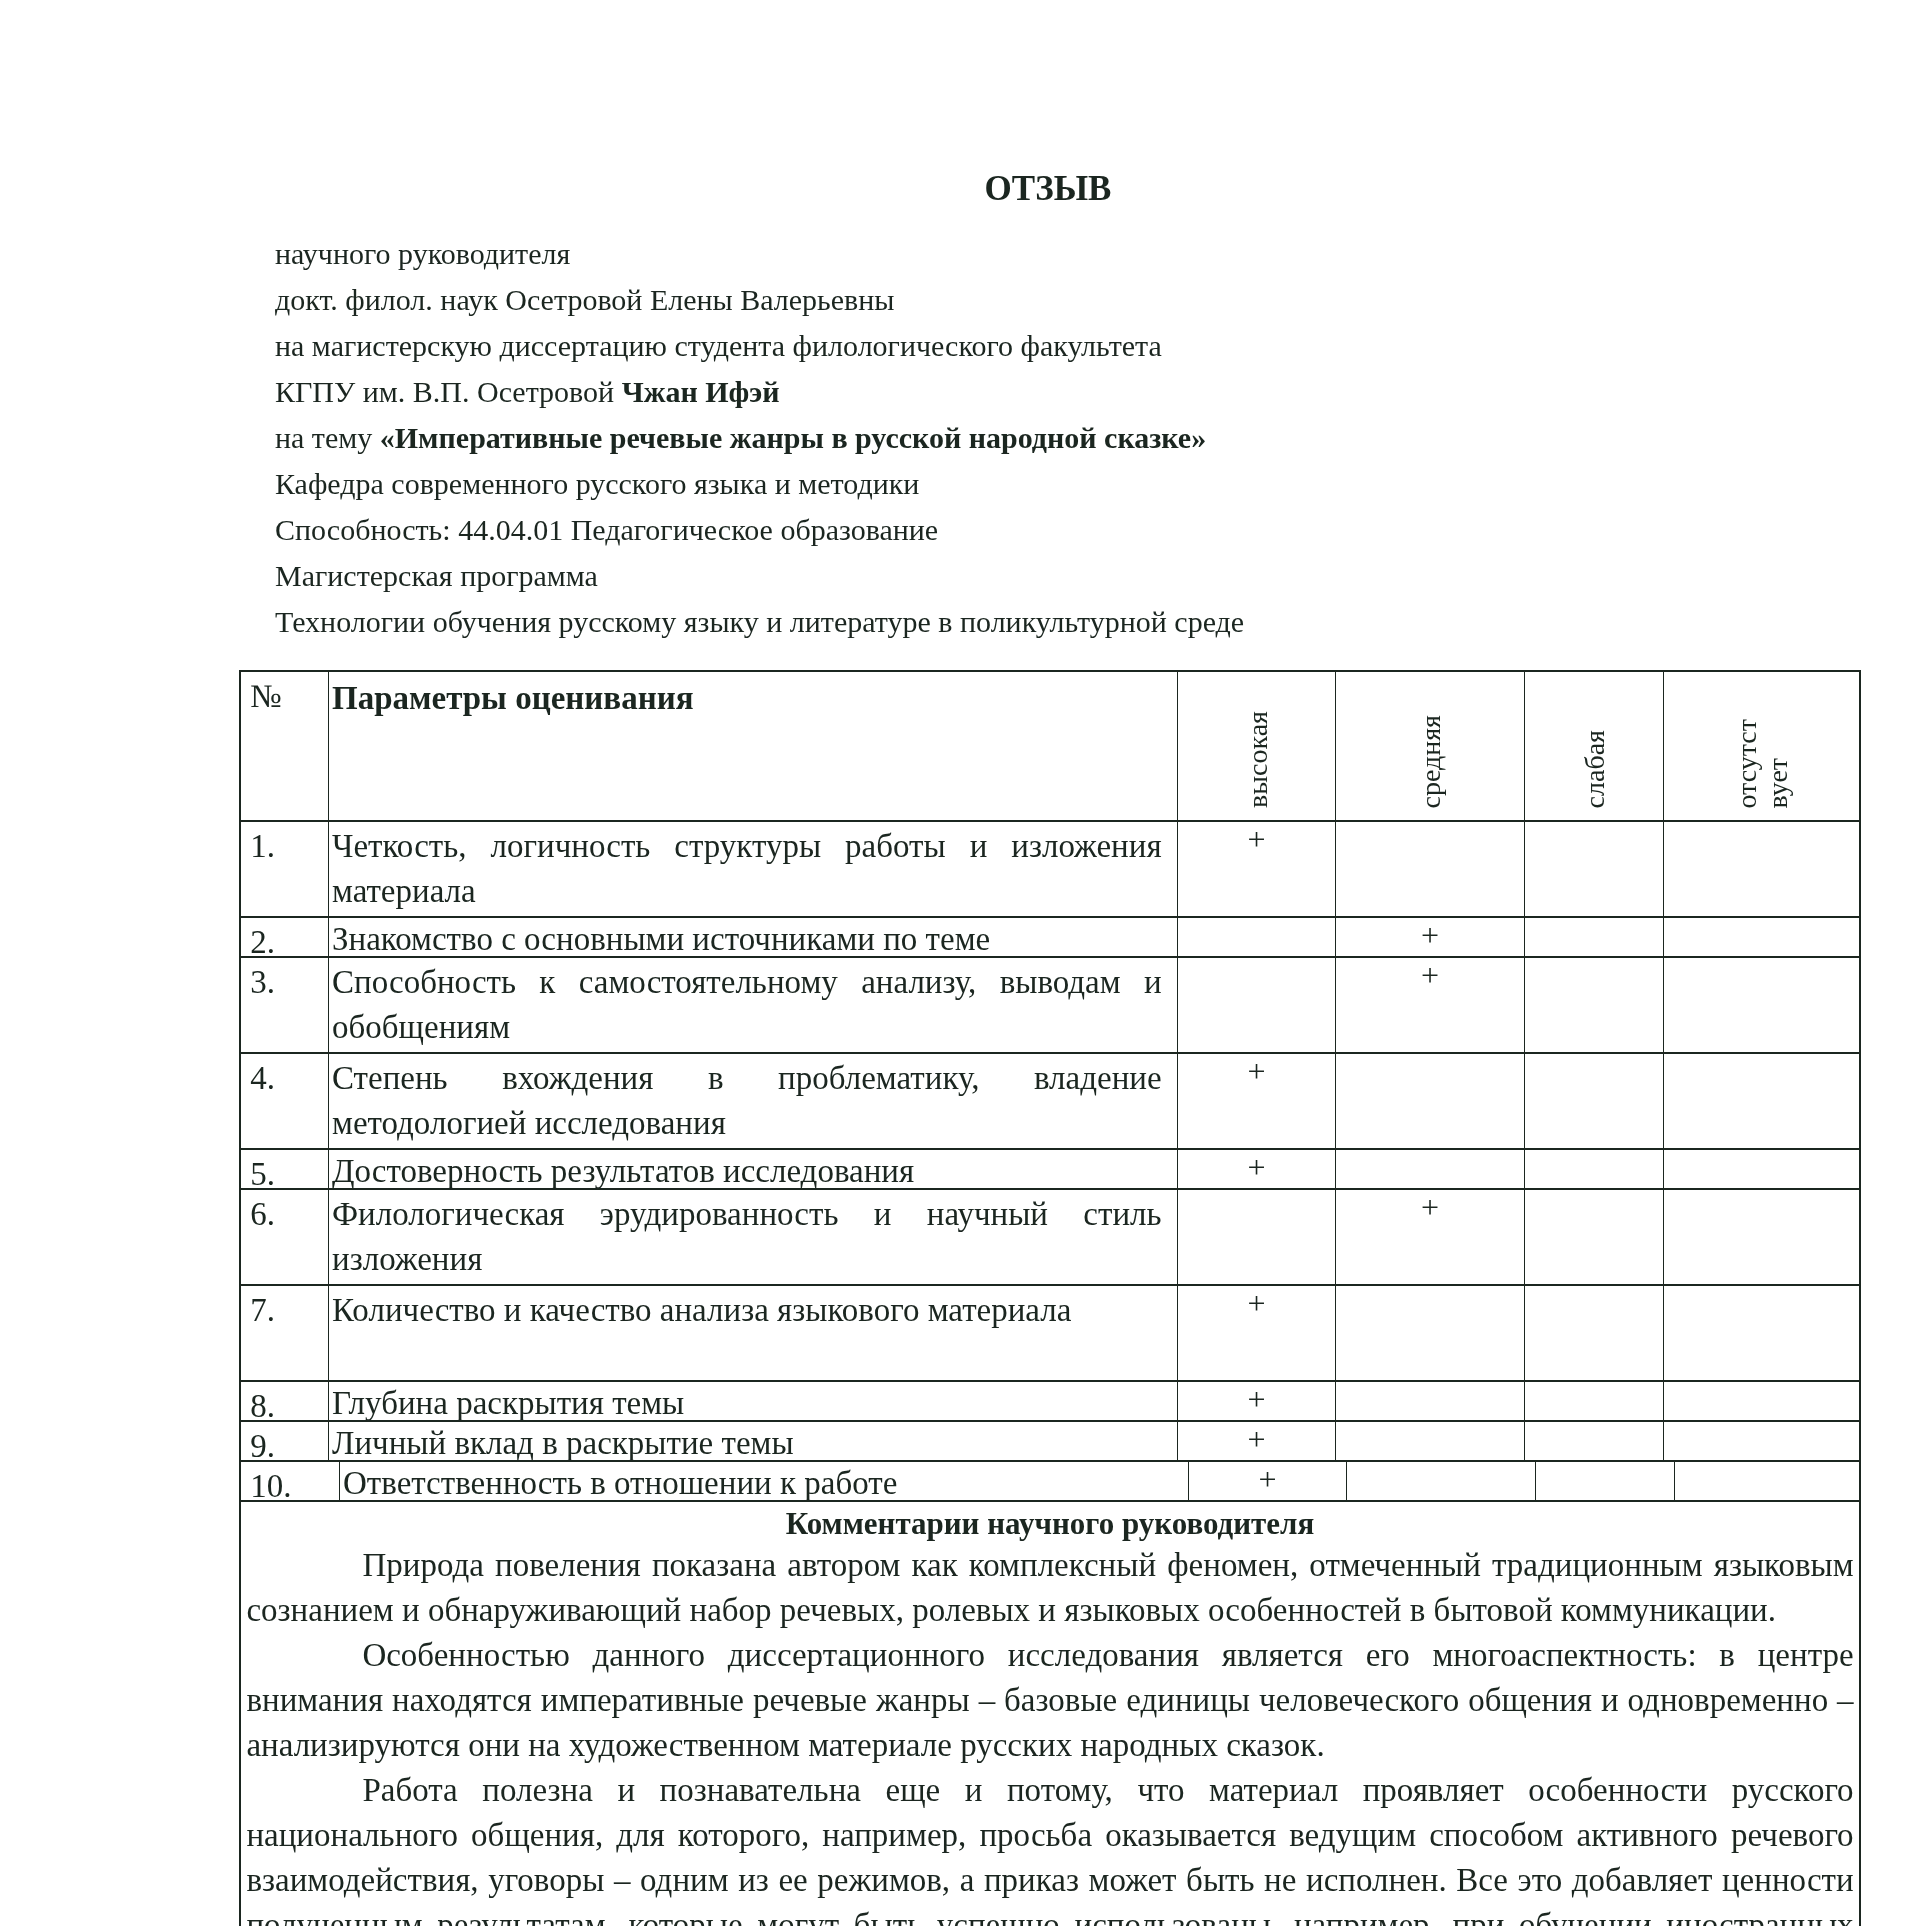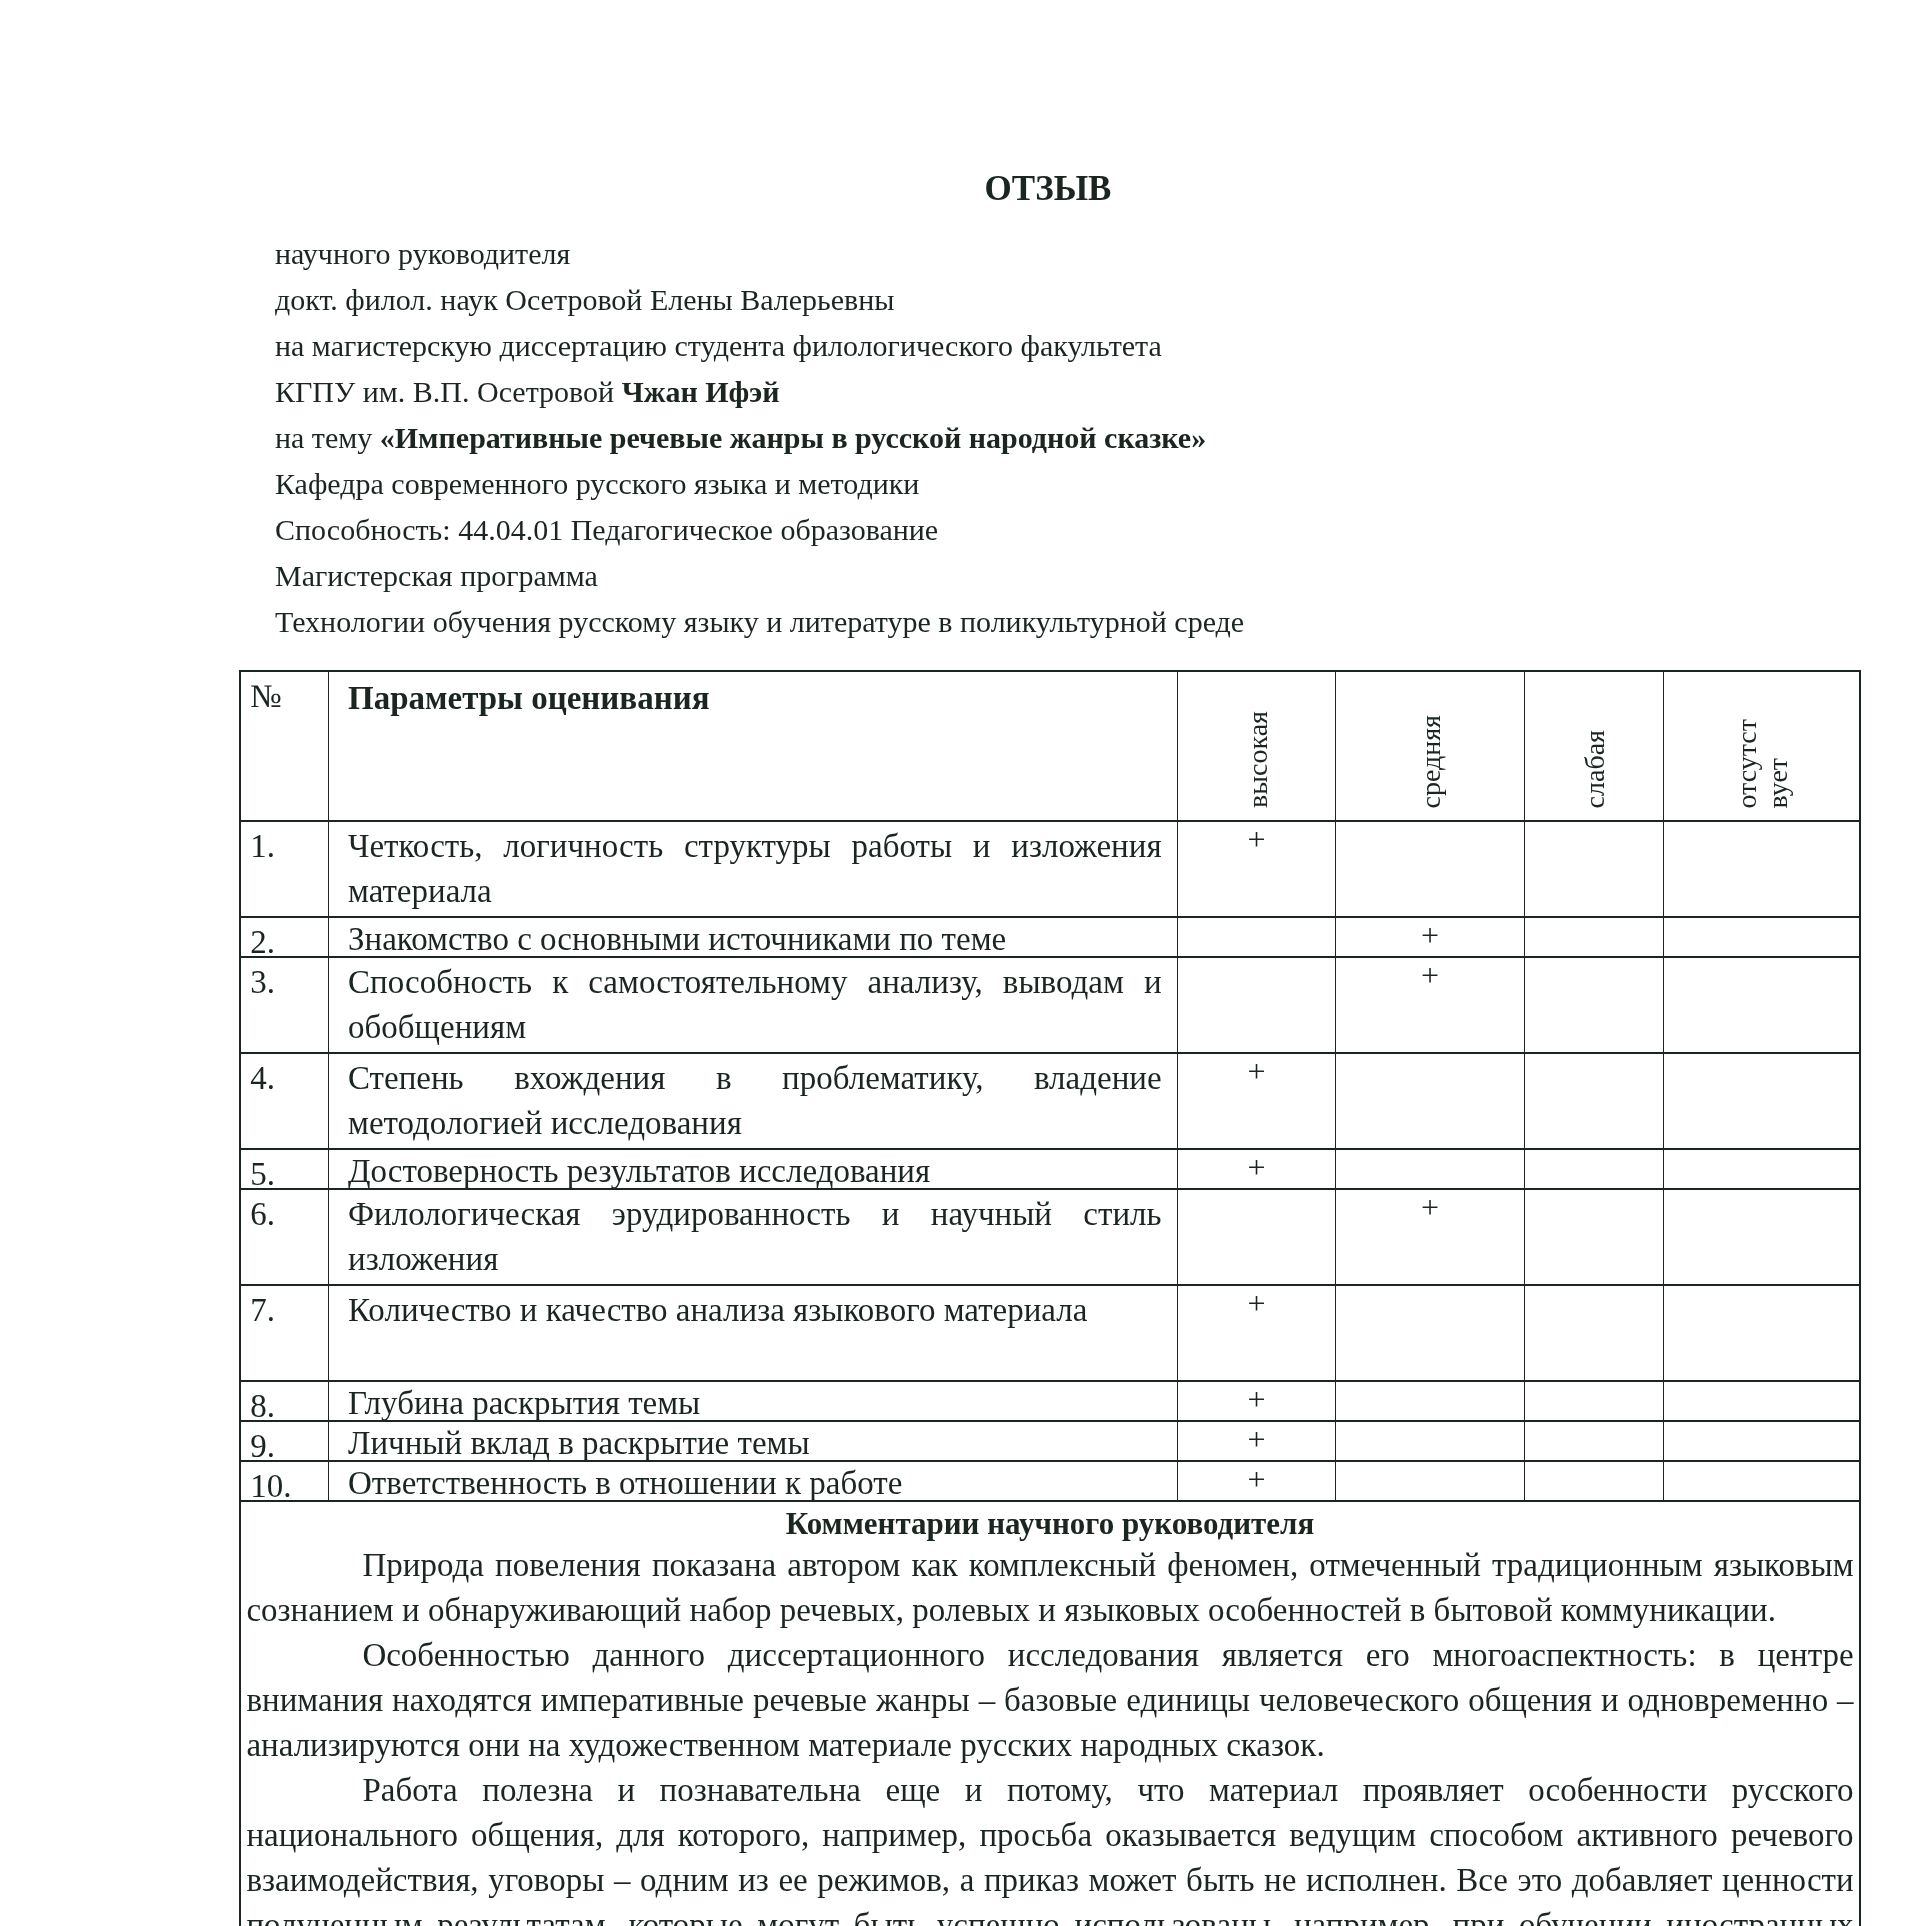--- a/index.html
+++ b/index.html
@@ -10,21 +10,21 @@
   .head-lines { left: 275px; top: 231px; font-size: 30px; line-height: 46px; }
   .head-lines div { white-space: nowrap; }
   .b { font-weight: bold; }
 
   .table { left: 239px; top: 670px; width: 1622px; border: 2.3px solid #1b2620; box-sizing: border-box; }
   .row { display: flex; border-top: 2.3px solid #1b2620; box-sizing: border-box; }
   .row.first { border-top: none; }
   .cell { border-left: 1.5px solid #1b2620; box-sizing: border-box; font-size: 33px; line-height: 45px; padding: 1.5px 8.5px; position: relative; }
   .cell:first-child { border-left: none; }
   .c-num { width: 87px; padding-left: 9.2px; }
-  .c-param { width: 849px; padding-left: 19px; padding-right: 15.4px; text-align: justify; text-align-last: left; }
+  .c-param { width: 849px; padding-left: 3px; padding-right: 15.4px; text-align: justify; text-align-last: left; }
   .c-hi { width: 158px; }
   .c-mid { width: 189px; }
   .c-low { width: 139px; }
   .c-abs { flex: 1; }
   .hdr { height: 148px; }
   .hdr .c-param { font-weight: bold; padding-top: 3.9px; }
   .vert { position: absolute; bottom: 11.6px; left: 50%; transform: translateX(-50%) rotate(180deg);
           writing-mode: vertical-rl; font-size: 28px; line-height: 31px; text-align: left; white-space: pre-line; }
   .mark { text-align: center; font-size: 32px; line-height: 35px; padding-top: 0; }
   .two-line { height: 96px; }
@@ -137,21 +137,21 @@
       <div class="row one-line">
         <div class="cell c-num">9.</div>
         <div class="cell c-param" style="line-height: 39px;">Личный вклад в раскрытие темы</div>
         <div class="cell mark c-hi"><span>+</span></div>
         <div class="cell mark c-mid"></div>
         <div class="cell mark c-low"></div>
         <div class="cell mark c-abs"></div>
       </div>
       <div class="row one-line">
         <div class="cell c-num">10.</div>
-        <div class="cell c-param" style="line-height: 39px;">Ответственность в отношении к работе</div>
+        <div class="cell c-param" style="line-height: 39px; margin-left: 11px;">Ответственность в отношении к работе</div>
         <div class="cell mark c-hi"><span>+</span></div>
         <div class="cell mark c-mid"></div>
         <div class="cell mark c-low"></div>
         <div class="cell mark c-abs"></div>
       </div>
     </div>
 
   <div class="comments">
     <h3>Комментарии научного руководителя</h3>
     <p>Природа повеления показана автором как комплексный феномен, отмеченный традиционным языковым сознанием и обнаруживающий набор речевых, ролевых и  языковых особенностей в бытовой коммуникации.</p>

